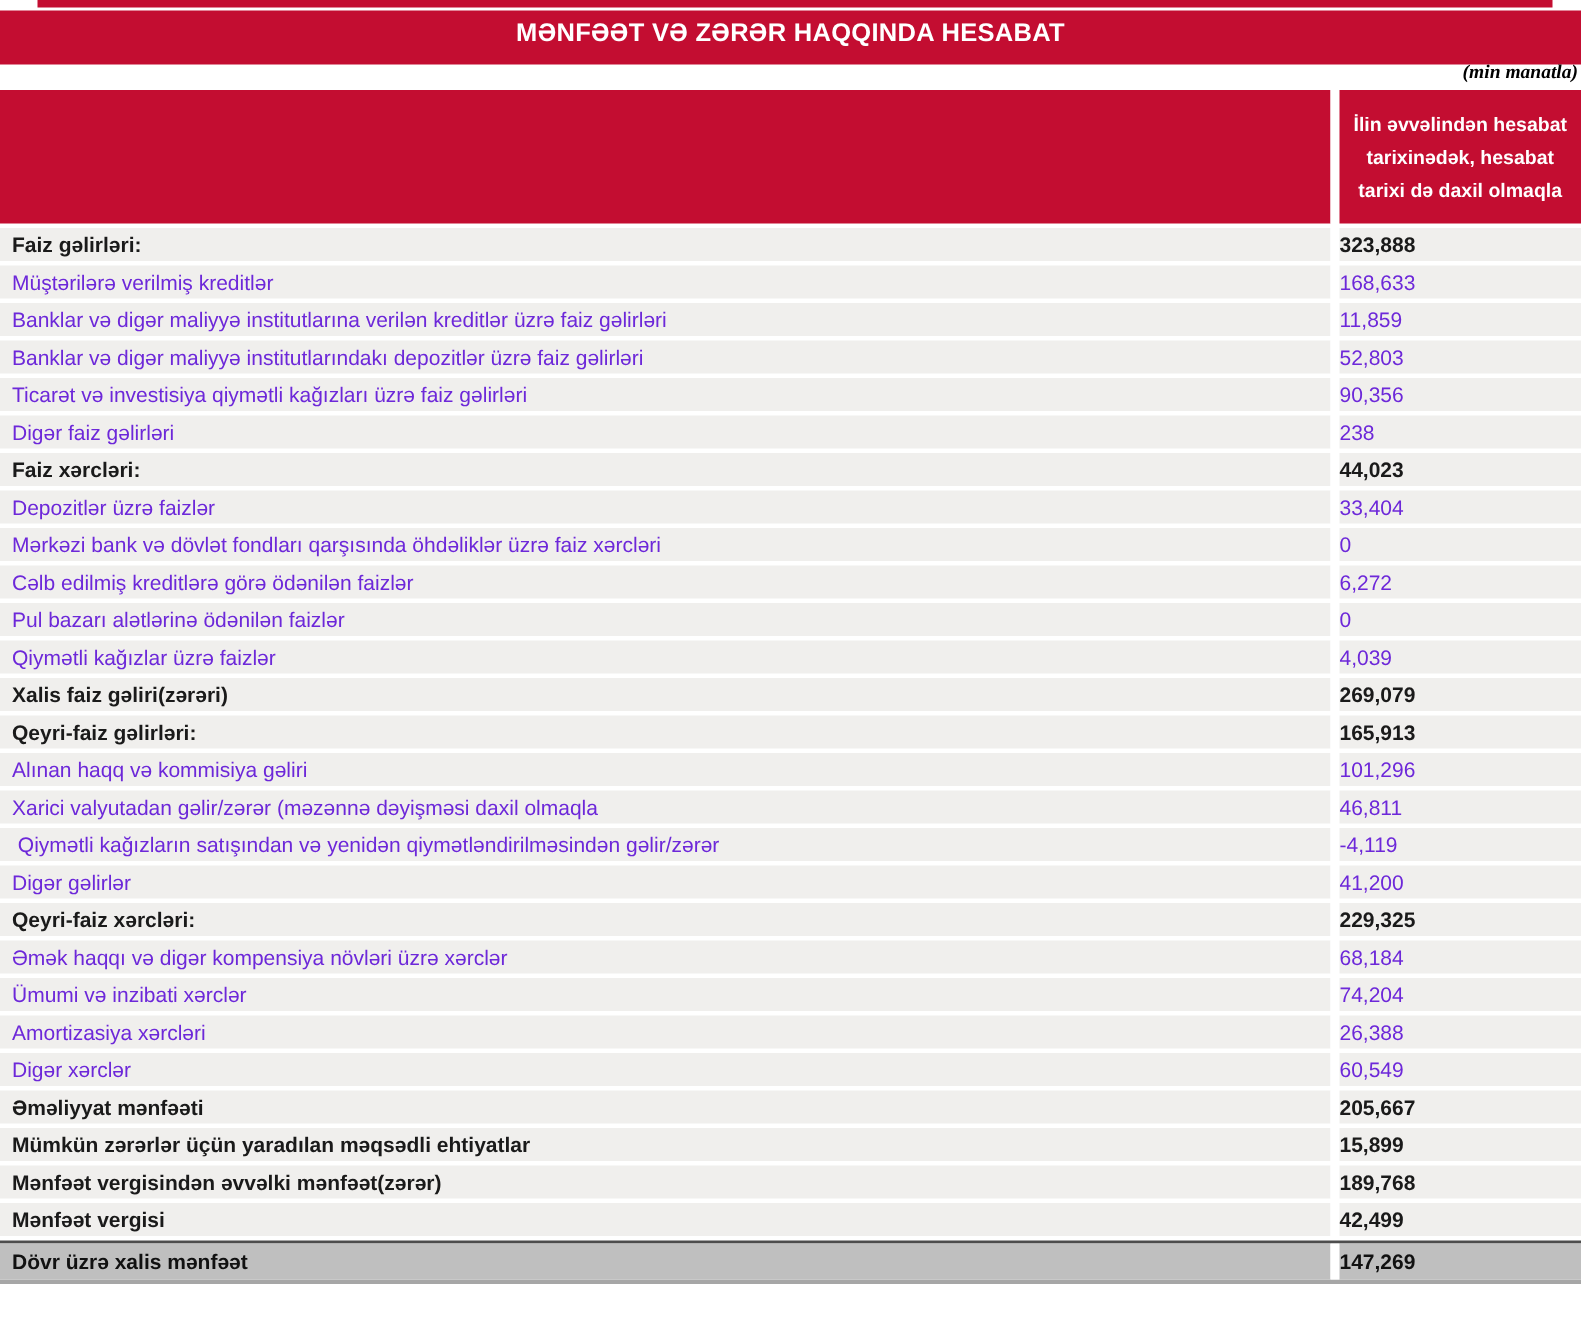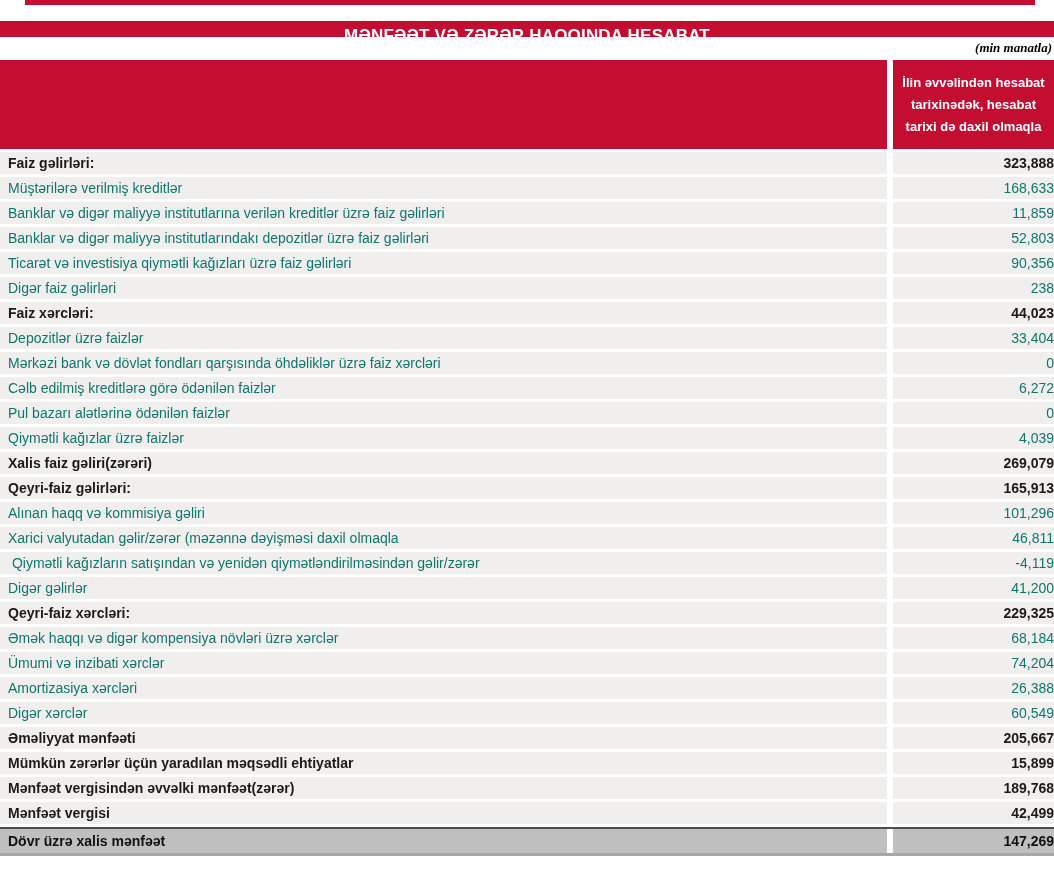--- a/index.html
+++ b/index.html
@@ -23,29 +23,28 @@
     top: 0;
     width: 1010px;
     height: 5px;
     background: #C30D31;
   }
   .title-bar {
     position: absolute;
     left: 0;
     top: 7px;
     width: 1054px;
-    height: 16px;
+    height: 36px;
     background: #C30D31;
     color: #ffffff;
     font-weight: bold;
     font-size: 17px;
     line-height: 29px;
     text-align: center;
     letter-spacing: 0.2px;
-    margin-top: 14px;
   }
   .units-note {
     position: absolute;
     right: 2px;
     top: 40px;
     font-family: "Liberation Serif", serif;
     font-style: italic;
     font-weight: bold;
     font-size: 13px;
     color: #000000;
@@ -89,32 +88,32 @@
   }
   .row {
     display: flex;
     height: 22px;
     margin-bottom: 3px;
   }
   .cell {
     background: #F0EFED;
     font-size: 14px;
     line-height: 22px;
-    color: #0f766e;
+    color: #6d28d9;
   }
   .cell.label {
     width: 887px;
     padding-left: 8px;
     box-sizing: border-box;
     white-space: pre;
     overflow: hidden;
   }
   .cell.value {
     flex: 1;
-    text-align: right;
+    text-align: left;
   }
   .row.bold .cell {
     font-weight: bold;
     color: #1A1A1A;
   }
   .row.highlight {
     height: 24px;
     border-top: 2px solid #4D4D4D;
     border-bottom: 3px solid #A6A6A6;
     margin-bottom: 0;

